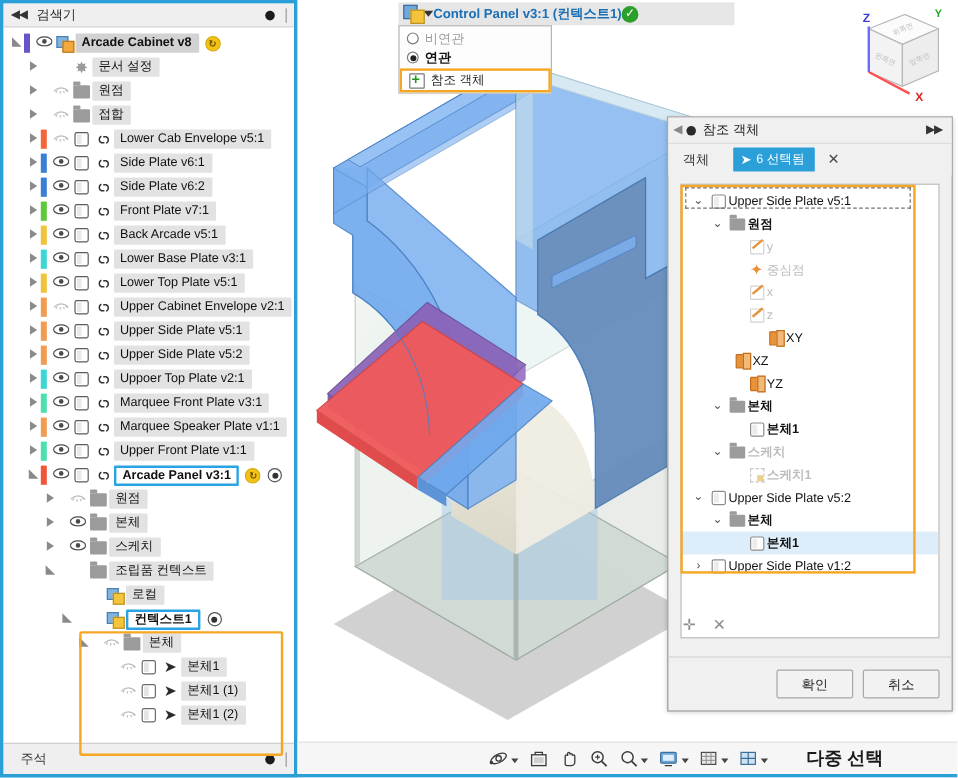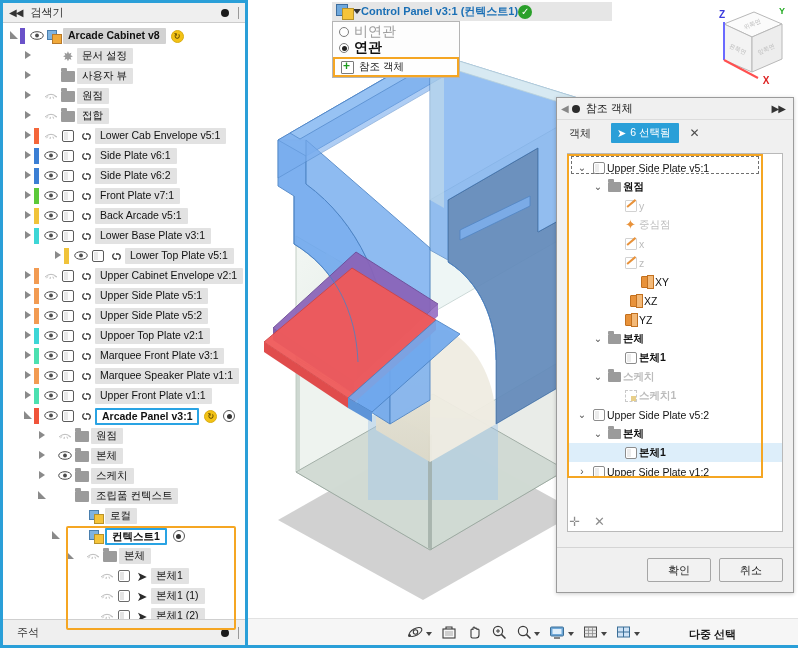--- a/index.html
+++ b/index.html
@@ -179,21 +179,21 @@
     font-weight:bold;
   }
   .ctx-menu {
     background:#fdfdfd; border:1px solid #b5b5b5;
     width:128px;
     padding: 2px 0 0 0;
   }
   .ctx-item {
     display:flex; align-items:center; gap:5px;
     height:16px; padding-left:6px;
-    font-size:14px; color:#333;
+    font-size:11px; color:#333;
   }
   .radio {
     width:10px;height:10px;border-radius:50%;border:1.3px solid #7d7d7d;background:#fff;
     display:inline-flex;align-items:center;justify-content:center;
   }
   .radio.on::after{content:"";width:5px;height:5px;border-radius:50%;background:#222;}
   .ctx-item.dim { color:#9a9a9a; }
   .ctx-item.bold { font-weight:bold; color:#111;}
   .ctx-item-ref {
     display:flex;align-items:center;gap:5px;
@@ -310,21 +310,21 @@
     position:absolute; left:248px; right:0; bottom:0; height:30px;
     background:#f6f6f6;
     display:flex; align-items:center; justify-content:center;
     border-top:1px solid #e2e2e2;
   }
   #navbar-inner { display:flex; align-items:center; gap:9px; }
   .nv { display:flex; align-items:center; gap:2px; color:#3b3b3b; font-size:14px;}
   .nv .mini { width:0;height:0;border-left:3px solid transparent;border-right:3px solid transparent;border-top:4px solid #444; }
   #status-right {
     position:absolute; right:62px; bottom:6px;
-    font-size:11px; color:#1b1b1b; font-weight:bold;
+    font-size:15px; color:#1b1b1b; font-weight:bold;
   }
   #bottom-accent {
     position:absolute; left:0; right:0; bottom:0; height:3px; background:#2a9fd8;
   }
 
   
   #viewcube { position:absolute; right:10px; top:4px; width:92px; height:88px; }
 </style>
 </head>
 <body>
@@ -359,29 +359,20 @@
           <span class="swatch" style="background: transparent;"></span>
           <span class="eye"></span>
           <span class="ico">
             <span class="g-gear">✸</span>
           </span>
           <span class="label plain">문서 설정</span>
         </div>
         <div class="row" style="padding-left: 18px;">
           <span class="expander"><span class="tri tri-right"></span></span>
           <span class="swatch" style="background: transparent;"></span>
-          <span class="eye"></span>
-          <span class="ico">
-            <span class="g-folder"></span>
-          </span>
-          <span class="label plain">사용자 뷰</span>
-        </div>
-        <div class="row" style="padding-left: 18px;">
-          <span class="expander"><span class="tri tri-right"></span></span>
-          <span class="swatch" style="background: transparent;"></span>
           <span class="eye off"><svg width="14" height="9" viewBox="0 0 14 9">
               <path d="M1,6 Q7,0.6 13,6" fill="none" stroke="#bdbdbd" stroke-width="1"></path>
               <path d="M2.5,7.2 L3.8,5.4 M6,8 L6.4,5.9 M9.6,7.6 L8.9,5.7 M12,6.3 L10.8,5" stroke="#bdbdbd" stroke-width="1"></path>
             </svg></span>
           <span class="ico">
             <span class="g-folder"></span>
           </span>
           <span class="label plain">원점</span>
         </div>
         <div class="row" style="padding-left: 18px;">
@@ -497,21 +488,21 @@
             <span class="g-box"></span>
           </span>
           <span class="ico g-link">
             <svg width="15" height="11" viewBox="0 0 15 11">
               <path d="M5.5,2.5 A3,3 0 0 0 5.5,8 L8,8" fill="none" stroke="#333" stroke-width="1.3"></path>
               <path d="M9.5,8.5 A3,3 0 0 0 9.5,3 L7,3" fill="none" stroke="#333" stroke-width="1.3"></path>
             </svg>
           </span>
           <span class="label plain">Lower Base Plate v3:1</span>
         </div>
-        <div class="row" style="padding-left: 4px; margin-left: 44px;">
+        <div class="row" style="padding-left: 18px;">
           <span class="expander"><span class="tri tri-right"></span></span>
           <span class="swatch" style="background: rgb(240, 195, 58);"></span>
           <span class="eye"><svg width="14" height="9" viewBox="0 0 14 9">
               <ellipse cx="7" cy="4.5" rx="6.3" ry="3.8" fill="none" stroke="#4a4a4a" stroke-width="1"></ellipse>
               <circle cx="7" cy="4.5" r="1.9" fill="#4a4a4a"></circle>
             </svg></span>
           <span class="ico">
             <span class="g-box"></span>
           </span>
           <span class="ico g-link">
@@ -959,21 +950,21 @@
             </span>
             <span class="dlabel dim">z</span>
           </div>
           <div class="drow" style="padding-left: 54px;">
             <span class="chev"></span>
             <span class="dico">
               <span class="d-plane"></span>
             </span>
             <span class="dlabel">XY</span>
           </div>
-          <div class="drow" style="padding-left: 43px;">
+          <div class="drow" style="padding-left: 26px;">
             <span class="chev"></span>
             <span class="dico">
               <span class="d-plane"></span>
             </span>
             <span class="dlabel">XZ</span>
           </div>
           <div class="drow" style="padding-left: 38px;">
             <span class="chev"></span>
             <span class="dico">
               <span class="d-plane"></span>

